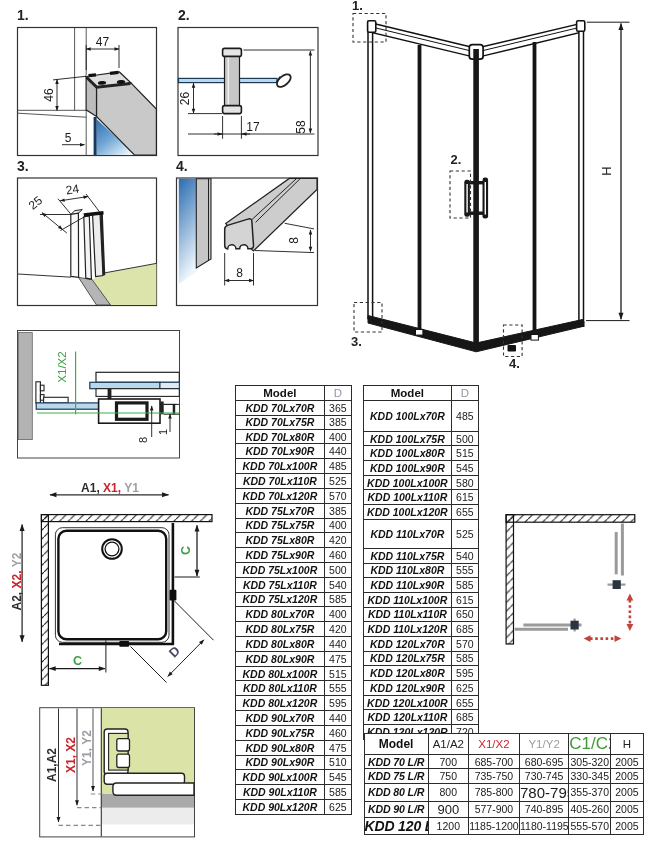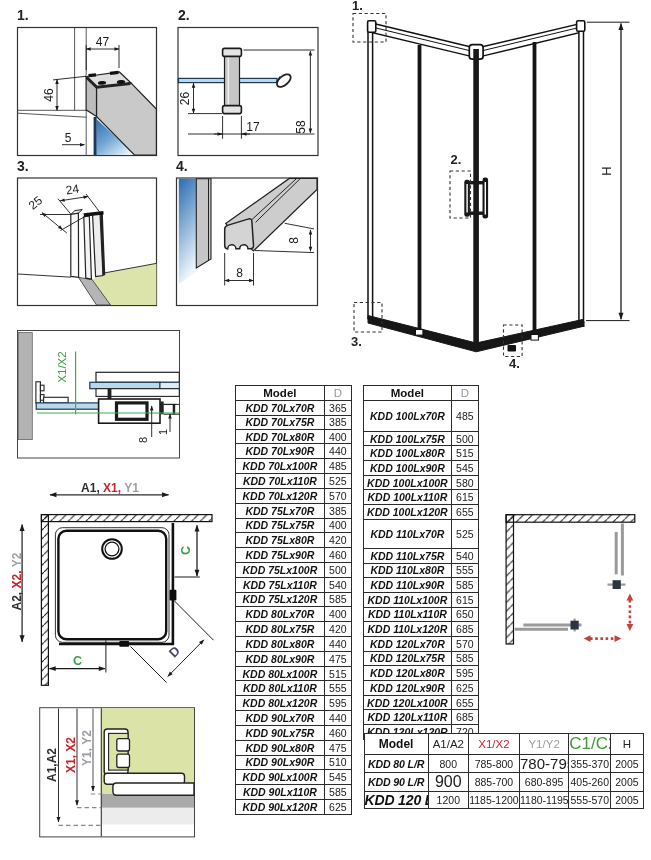--- a/index.html
+++ b/index.html
@@ -247,32 +247,48 @@
 <tbody>
       <tr style="height:15.5px">
         <td class="hModel" style="font-size:12px">Model</td>
         <td style="font-size:11.5px;color:#222">A1/A2</td>
         <td style="font-size:11.5px;color:#c9252c">X1/X2</td>
         <td style="font-size:11.5px;color:#9b9ba3">Y1/Y2</td>
         <td style="font-size:17px;color:#3e9c35">C1/C2</td>
         <td style="font-size:11.5px;color:#222">H</td>
       </tr>
 <tr style="height:14.35px">
+        <td class="mod" style="font-size:10.6px;letter-spacing:-0.15px">KDD 70 L/R</td>
+        <td class="dv" style="font-size:10.5px">700</td>
+        <td class="dv" style="font-size:10.5px">685-700</td>
+        <td class="dv" style="font-size:10.5px">680-695</td>
+        <td class="dv" style="font-size:10.5px">305-320</td>
+        <td class="dv" style="font-size:10.5px">2005</td>
+      </tr>
+<tr style="height:14.35px">
+        <td class="mod" style="font-size:10.6px;letter-spacing:-0.15px">KDD 75 L/R</td>
+        <td class="dv" style="font-size:10.5px">750</td>
+        <td class="dv" style="font-size:10.5px">735-750</td>
+        <td class="dv" style="font-size:10.5px">730-745</td>
+        <td class="dv" style="font-size:10.5px">330-345</td>
+        <td class="dv" style="font-size:10.5px">2005</td>
+      </tr>
+<tr style="height:14.35px">
         <td class="mod" style="font-size:10.6px;letter-spacing:-0.15px">KDD 80 L/R</td>
         <td class="dv" style="font-size:10.5px">800</td>
         <td class="dv" style="font-size:10.5px">785-800</td>
         <td class="dv" style="font-size:15px">780-795</td>
         <td class="dv" style="font-size:10.5px">355-370</td>
         <td class="dv" style="font-size:10.5px">2005</td>
       </tr>
 <tr style="height:14.35px">
         <td class="mod" style="font-size:10.6px;letter-spacing:-0.15px">KDD 90 L/R</td>
-        <td class="dv" style="font-size:16px">900</td>
-        <td class="dv" style="font-size:10.5px">885-700</td>
-        <td class="dv" style="font-size:10.5px">680-895</td>
+        <td class="dv" style="font-size:13px">900</td>
+        <td class="dv" style="font-size:10.5px">577-900</td>
+        <td class="dv" style="font-size:10.5px">740-895</td>
         <td class="dv" style="font-size:10.5px">405-260</td>
         <td class="dv" style="font-size:10.5px">2005</td>
       </tr>
 <tr style="height:14.35px">
         <td class="mod" style="font-size:14px;letter-spacing:-0.15px">KDD 120 L/R</td>
         <td class="dv" style="font-size:10.5px">1200</td>
         <td class="dv" style="font-size:10.5px">1185-1200</td>
         <td class="dv" style="font-size:10.5px">1180-1195</td>
         <td class="dv" style="font-size:10.5px">555-570</td>
         <td class="dv" style="font-size:10.5px">2005</td>

